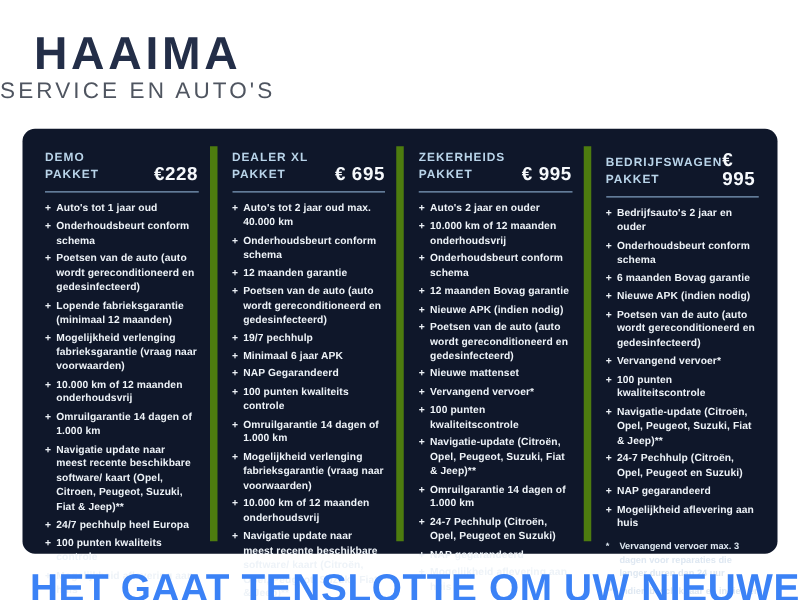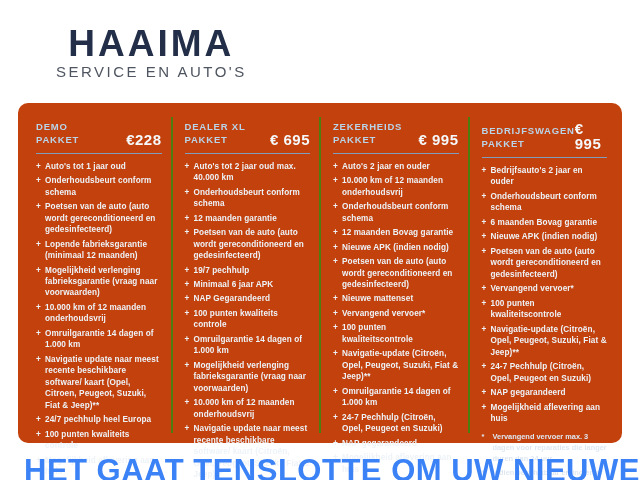--- a/index.html
+++ b/index.html
@@ -4,45 +4,45 @@
 <style>
   html,body{margin:0;padding:0;}
   body{
     width:640px;height:480px;overflow:hidden;background:#ffffff;
     font-family:"Liberation Sans",sans-serif;
     -webkit-font-smoothing:antialiased;
   }
   
   .header{
     height:100px;display:flex;align-items:center;
-    padding-left:56px;box-sizing:border-box;
+    box-sizing:border-box;
   }
   .logo{display:flex;flex-direction:column;align-items:center;margin-top:4px;}
   .logo-title{
     font-size:37px;font-weight:bold;letter-spacing:3px;color:#232e48;line-height:1;
   }
   .logo-subtitle{
-    font-size:15px;font-weight:400;letter-spacing:2.5px;color:#4f5560;
+    font-size:18px;font-weight:400;letter-spacing:2.5px;color:#4f5560;
     margin-top:2px;line-height:1;
   }
   .main-heading{
     margin-left:24px;font-size:27px;font-weight:bold;color:#232e48;
     line-height:1.07;letter-spacing:1px;margin-top:2px;
   }
   
   .panel{
     margin:3px 18px 0 18px;width:604px;height:340px;box-sizing:border-box;
-    background:#c2410c;border-radius:10px;
+    background:#0f172a;border-radius:10px;
     display:flex;padding:14px 6px 10px 6px;
   }
   .col{
     flex:1 1 0;min-width:0;padding:4px 9px 2px 12px;box-sizing:border-box;
     display:flex;flex-direction:column;
   }
-  .col + .col{border-left:2px solid #4d7c0f;}
+  .col + .col{border-left:6px solid #4d7c0f;}
   .col-head{
     display:flex;justify-content:space-between;align-items:flex-end;
   }
   .col-name{
     font-size:9.5px;font-weight:bold;letter-spacing:0.8px;color:#b9d4e9;
     line-height:1.35;text-transform:uppercase;
   }
   .col-price{
     font-size:15px;font-weight:bold;color:#f6f9fc;line-height:1;letter-spacing:0.5px;
   }

